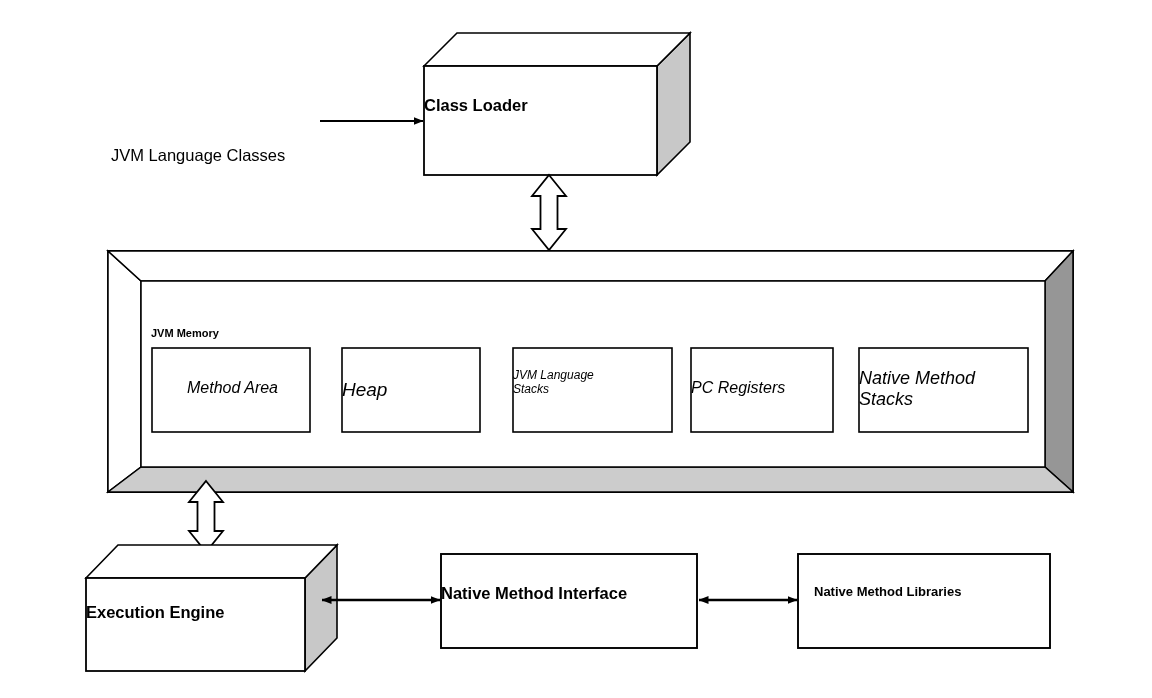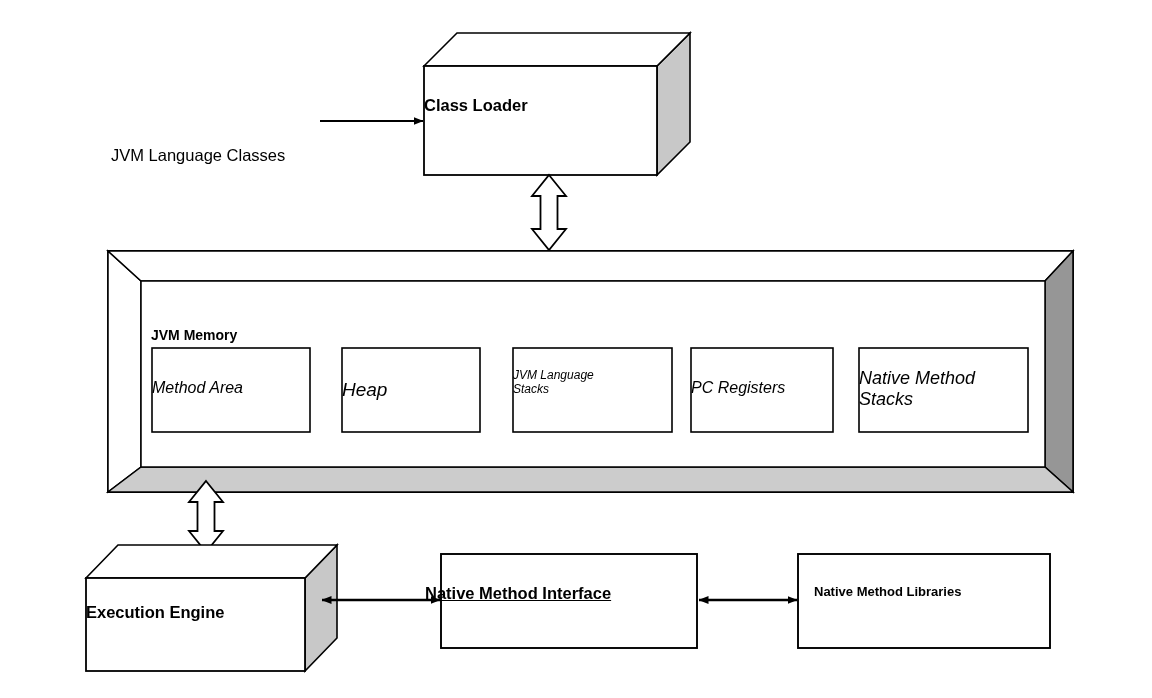--- a/index.html
+++ b/index.html
@@ -98,33 +98,33 @@
 
     <line x1="322" y1="600" x2="440" y2="600" stroke="#000000" stroke-width="2.4" marker-end="url(#solidArrow)" marker-start="url(#solidArrowStart)"></line>
 
     <line x1="699" y1="600" x2="797" y2="600" stroke="#000000" stroke-width="2.4" marker-end="url(#solidArrow)" marker-start="url(#solidArrowStart)"></line>
   </svg>
 
   <div class="lbl lbl-left" style="left:111px; top:110px; font-size:16.5px;">JVM Language Classes</div>
 
   <div class="lbl lbl-bold" style="left:424px; top:96px; width:233px; font-size:16.5px;">Class Loader</div>
 
-  <div class="lbl lbl-bold lbl-left" style="left:151px; top:291px; font-size:14px;">JVM Memory</div>
+  <div class="lbl lbl-bold lbl-left" style="left:151px; top:291px; font-size:11px;">JVM Memory</div>
 
-  <div class="lbl lbl-italic" style="left:152px; top:379px; width:158px; font-size:16px;">Method Area</div>
+  <div class="lbl lbl-italic" style="left:152px; top:379px; width:158px; font-size:16px;padding-left:35px;">Method Area</div>
 
   <div class="lbl lbl-italic" style="left:342px; top:379px; width:138px; font-size:19px;">Heap</div>
 
   <div class="lbl lbl-italic" style="left:513px; top:368px; width:185px; font-size:12px;">JVM Language
 Stacks</div>
 
   <div class="lbl lbl-italic" style="left:691px; top:379px; width:142px; font-size:16px;">PC Registers</div>
 
   <div class="lbl lbl-italic" style="left:859px; top:368px; width:169px; font-size:18px;">Native Method
 Stacks</div>
 
   <div class="lbl lbl-bold" style="left:86px; top:603px; width:209px; font-size:16.5px;">Execution Engine</div>
 
-  <div class="lbl lbl-bold" style="left:425px; top:584px; width:256px; font-size:16.5px;text-decoration:underline;">Native Method Interface</div>
+  <div class="lbl lbl-bold" style="left:441px; top:584px; width:256px; font-size:16.5px;">Native Method Interface</div>
 
   <div class="lbl lbl-bold" style="left:798px; top:584px; width:272px; font-size:13px;padding-left:16px;">Native Method Libraries</div>
 
 </div>
 
 </body></html>

